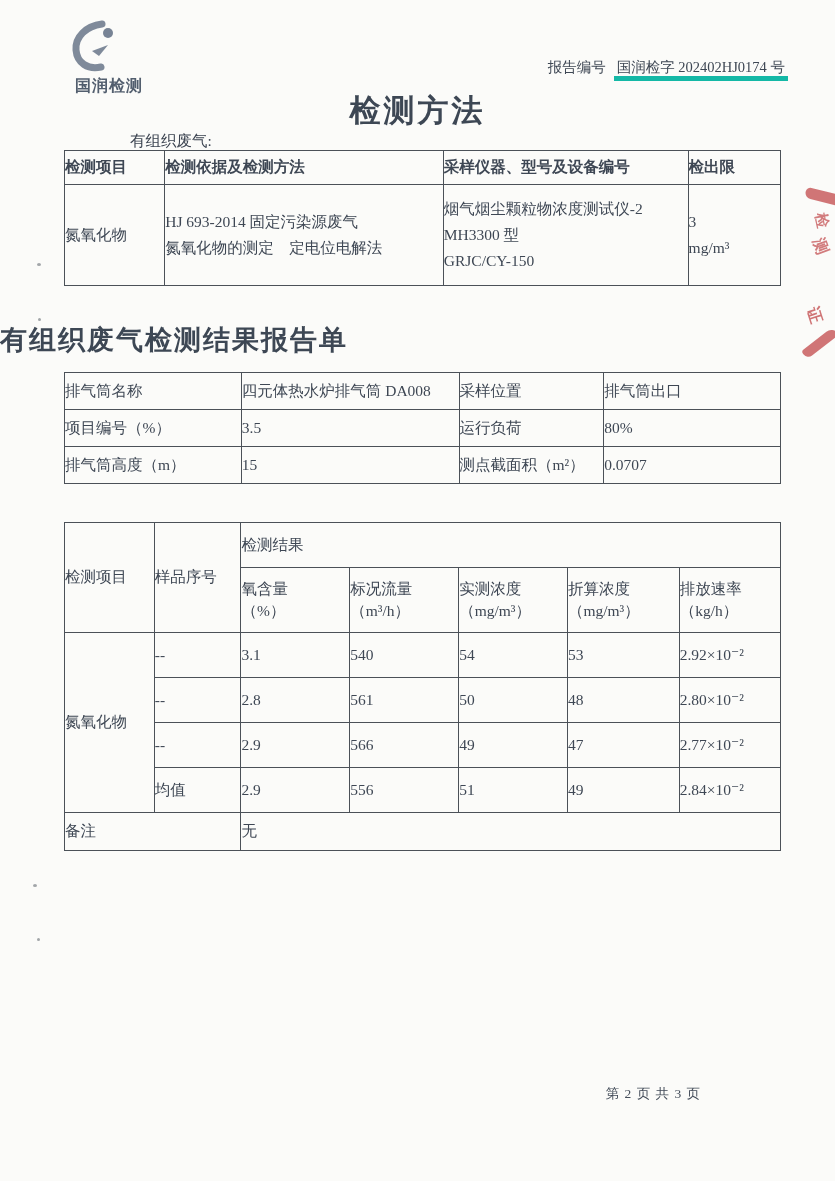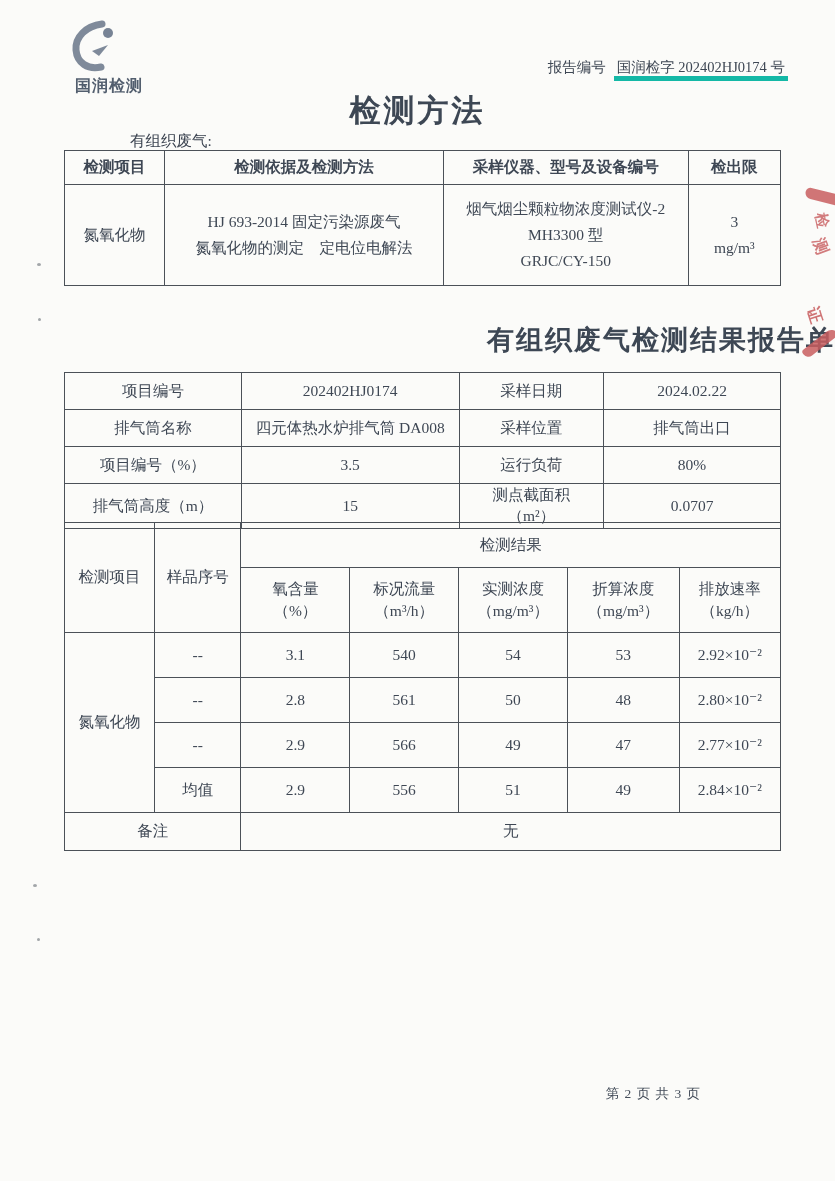--- a/index.html
+++ b/index.html
@@ -14,24 +14,24 @@
   }
   
   .logo{position:absolute;left:46px;top:20px;width:110px;text-align:center;margin-left:8px;}
   .logo-mark{display:block;margin-left:14px;}
   .logo-text{display:block;font-weight:bold;font-size:16px;color:#525e6e;letter-spacing:1px;margin-top:2px;}
   .report-no{position:absolute;top:58px;right:47px;font-size:14.5px;color:#3e4754;}
   .report-no .val{border-bottom:5px solid #14b8a6;padding:0 3px 1px 3px;margin-left:8px;}
   
   .title1{position:absolute;top:90px;left:0;width:100%;text-align:center;font-size:31px;font-weight:bold;color:#3d4754;letter-spacing:3px;}
   .sub1{position:absolute;left:130px;top:131px;font-size:15.5px;}
-  .title2{position:absolute;top:322px;left:0;width:100%;text-align:right;font-size:27px;font-weight:bold;color:#3d4754;letter-spacing:2px;}
+  .title2{position:absolute;top:322px;left:0;width:100%;text-align:left;font-size:27px;font-weight:bold;color:#3d4754;letter-spacing:2px;}
   
   table.doc{border-collapse:collapse;table-layout:fixed;position:absolute;left:64px;width:717px;font-size:15.5px;color:#3e4754;}
-  table.doc td{border:1.6px solid #4b5158;text-align:center;vertical-align:middle;padding:1px 10px;overflow:hidden;}
+  table.doc td{border:1.6px solid #4b5158;vertical-align:middle;padding:1px 0;overflow:hidden;}
   table.t1{top:150px;}
   table.t1 .hr td{height:31px;font-weight:bold;}
   table.t1 .dr td{height:98px;}
   .cell-lines div{line-height:26px;}
   table.t2a{top:372px;}
   table.t2a td{height:34px;}
   table.t2b{top:522px;}
   .grp-row td{height:42px;}
   .sub-row td{height:62px;}
   .sub-hdr div{line-height:22px;}
@@ -117,26 +117,20 @@
   <div class="title2">有组织废气检测结果报告单</div>
 
   <table class="doc t2a">
     <colgroup>
         <col style="width:24.7%">
         <col style="width:30.4%">
         <col style="width:20.2%">
         <col style="width:24.7%">
       </colgroup>
     <tbody>
-        <tr>
-      <td>项目编号</td>
-      <td>202402HJ0174</td>
-      <td>采样日期</td>
-      <td>2024.02.22</td>
-    </tr>
     <tr>
       <td>排气筒名称</td>
       <td>四元体热水炉排气筒 DA008</td>
       <td>采样位置</td>
       <td>排气筒出口</td>
     </tr>
     <tr>
       <td>项目编号（%）</td>
       <td>3.5</td>
       <td>运行负荷</td>

